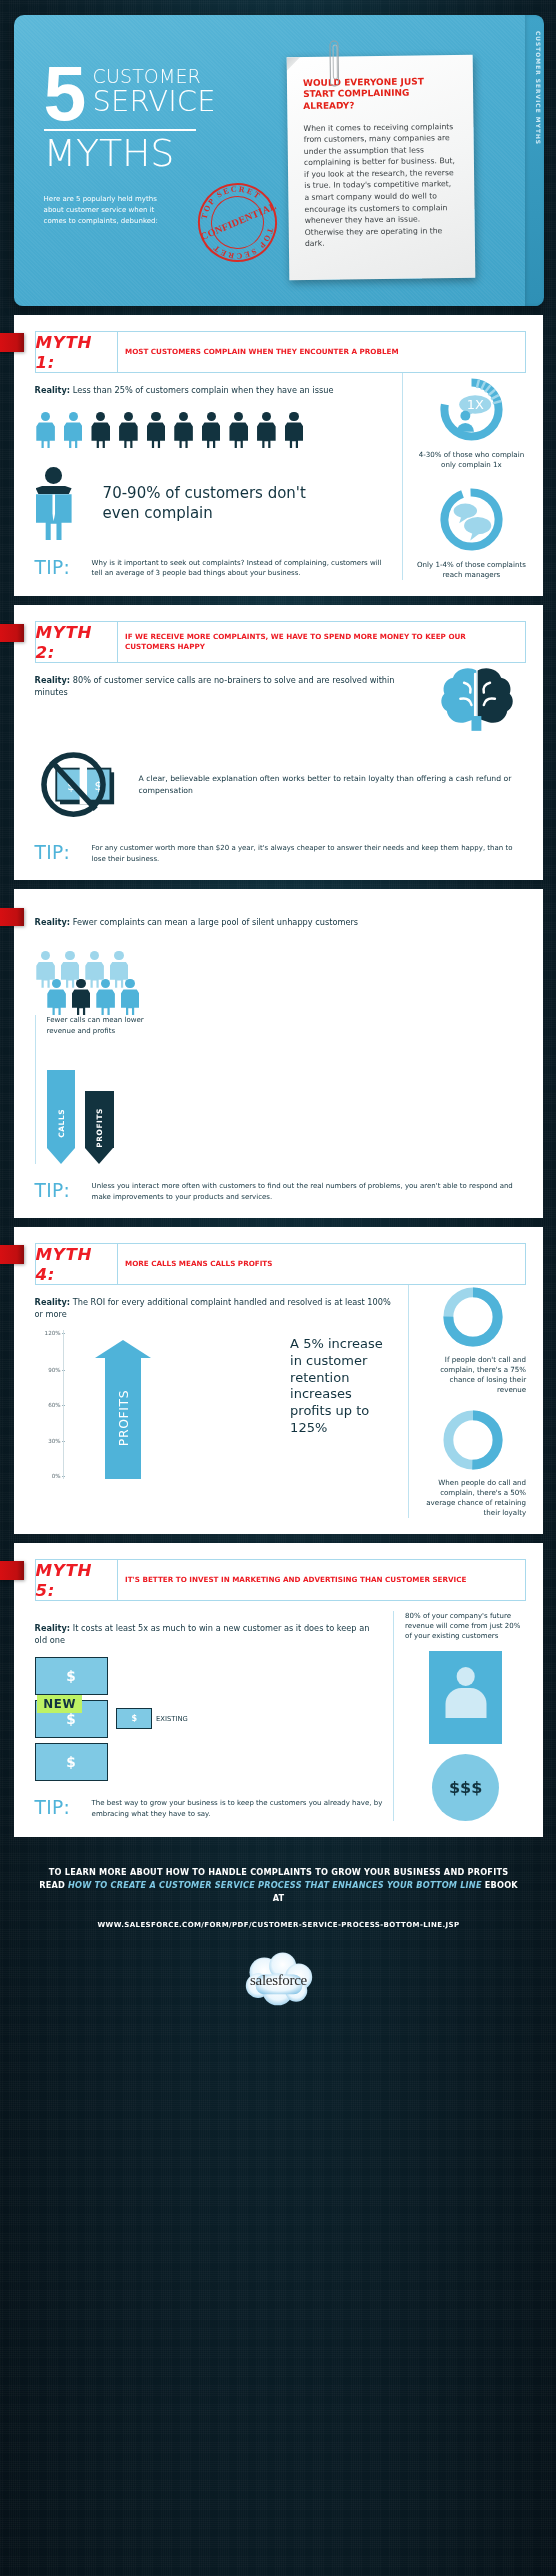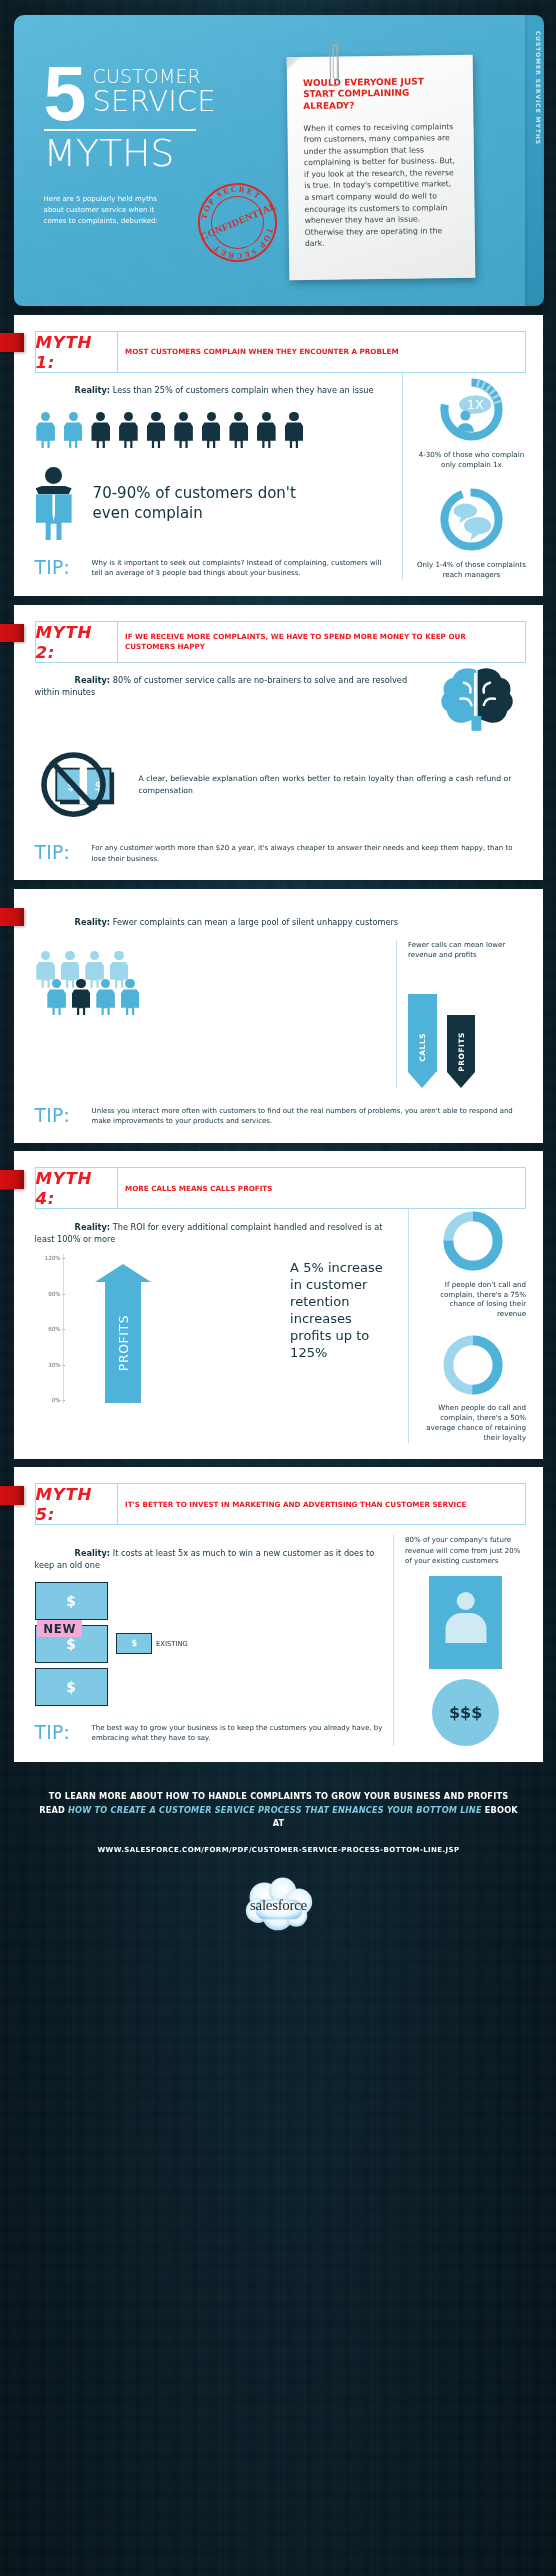--- a/index.html
+++ b/index.html
@@ -186,21 +186,21 @@
     font-family: "DejaVu Sans", sans-serif;
   }
   .reality {
     margin-top: 12.4px;
     font-size: 8.2px;
     line-height: 1.45;
     color: #12333f;
     font-family: "DejaVu Sans", sans-serif;
     max-width: 396px;
   }
-  .reality b { font-weight: 700; margin-left: 40px; }
+  .reality b { font-weight: 700; }
 
   .tip-row { display: flex; align-items: center; margin-top: 13.6px; }
   .tip-word {
     color: #4fb3d9; font-size: 18.6px; font-weight: 400; line-height: .9;
     font-family: "DejaVu Sans", sans-serif; width: 57px; flex: none;
     padding-top: 3.7px; letter-spacing: 0.3px;
   }
   .tip-body {
     font-size: 7px; line-height: 1.5; color: #12333f;
     font-family: "DejaVu Sans", sans-serif; padding-top: 3.7px;
@@ -222,39 +222,39 @@
   .person { width: 22px; }
   .p-head { width: 9.3px; height: 9.3px; border-radius: 50%; margin: 0 auto 1.2px; }
   .p-body {
     width: 18.6px; height: 26px; margin: 0 auto;
     clip-path: polygon(14% 0, 86% 0, 100% 16%, 100% 70%, 72% 70%, 72% 100%, 60% 100%, 60% 72%, 40% 72%, 40% 100%, 28% 100%, 28% 70%, 0 70%, 0 16%);
   }
   .dark .p-head, .dark .p-body { background: #12333f; }
   .lite .p-head, .lite .p-body { background: #4fb3d9; }
   .pale .p-head, .pale .p-body { background: #9ed6eb; }
 
-  .big-person { display: flex; align-items: center; gap: 20px; margin-top: 18.6px; }
+  .big-person { display: flex; align-items: center; gap: 30px; margin-top: 18.6px; }
   .bp-fig { width: 38px; }
   .bp-head { width: 16.7px; height: 16.7px; border-radius: 50%; background: #12333f; margin: 0 auto 1.9px; }
   .bp-shoulders { width: 36px; height: 8.7px; background: #12333f; margin: 0 auto;
     clip-path: polygon(8% 100%, 0 30%, 20% 0, 80% 0, 100% 30%, 92% 100%); }
   .bp-body { width: 36px; height: 46px; background: #4fb3d9; margin: 0 auto; position: relative;
     clip-path: polygon(0 0, 100% 0, 100% 62%, 72% 62%, 72% 100%, 58% 100%, 58% 64%, 42% 64%, 42% 100%, 28% 100%, 28% 62%, 0 62%); }
   .bp-body::after { content:""; position:absolute; left:50%; top:0; transform:translateX(-50%);
     width:3.1px; height:27px; background:#fff; clip-path: polygon(0 0,100% 0,100% 70%,50% 100%,0 70%); }
   .bp-text { font-size: 15px; line-height: 1.32; color: #12333f; font-weight: 400;
     font-family: "DejaVu Sans", sans-serif; max-width: 204px; }
 
   
   .ring-wrap { position: relative; width: 69px; height: 69px; margin: 2.5px auto 0; }
   .ring-wrap svg { display: block; }
   .bubble { fill: #9ed6eb; }
 
   
-  .m3 { display: flex; margin-top: 11px; }
+  .m3 { display: flex; margin-top: 11px; flex-direction: column; }
   .m3-left { flex: 1; }
   .m3-right { width: 130px; flex: none; border-left: 0.6px solid #bfe2f0; padding-left: 11px; }
   .m3-note { font-size: 7px; line-height: 1.45; color: #12333f; font-family: "DejaVu Sans", sans-serif; }
   .bars { display: flex; gap: 10px; align-items: flex-end; margin-top: 10px; height: 118px; }
   .bar { width: 28.5px; position: relative; }
   .bar .stem { width: 100%; background: #4fb3d9; }
   .bar .tip-tri {
     width: 0; height: 0; margin: 0 auto;
     border-left: 14.2px solid transparent; border-right: 14.2px solid transparent;
   }
@@ -300,21 +300,21 @@
   .m5 { display: flex; margin-top: 10px; }
   .m5-left { flex: 1; padding-right: 8.7px; }
   .m5-right { width: 133px; flex: none; border-left: 0.6px solid #bfe2f0; padding-left: 11px; }
   .money-stack { display: flex; align-items: center; gap: 8.7px; margin-top: 10px; }
   .bill {
     width: 73px; height: 38px; background: #7fc9e4; border: 1.9px solid #12333f;
     position: relative; display: flex; align-items: center; justify-content: center;
     color: #fff; font-size: 13.6px; font-weight: 700; font-family: "DejaVu Sans", sans-serif;
   }
   .newtag {
-    background: #f9a8d4; border: none; color: #12333f; font-size: 11.8px; font-weight: 700;
+    background: #bef264; border: none; color: #12333f; font-size: 11.8px; font-weight: 700;
     letter-spacing: 0.6px; padding: 1.9px 6.2px; font-family: "DejaVu Sans", sans-serif;
   }
   .existing-label { font-size: 6.8px; color: #12333f; font-family: "DejaVu Sans", sans-serif; }
   .dollar-circle {
     width: 67px; height: 67px; border-radius: 50%; background: #7fc9e4;
     display: flex; align-items: center; justify-content: center;
     color: #12333f; font-size: 16px; font-weight: 700; margin: 10px auto 0;
     font-family: "DejaVu Sans", sans-serif;
   }
   .person-card { width: 73px; height: 93px; background: #4fb3d9; margin: 0 auto; position: relative; }

